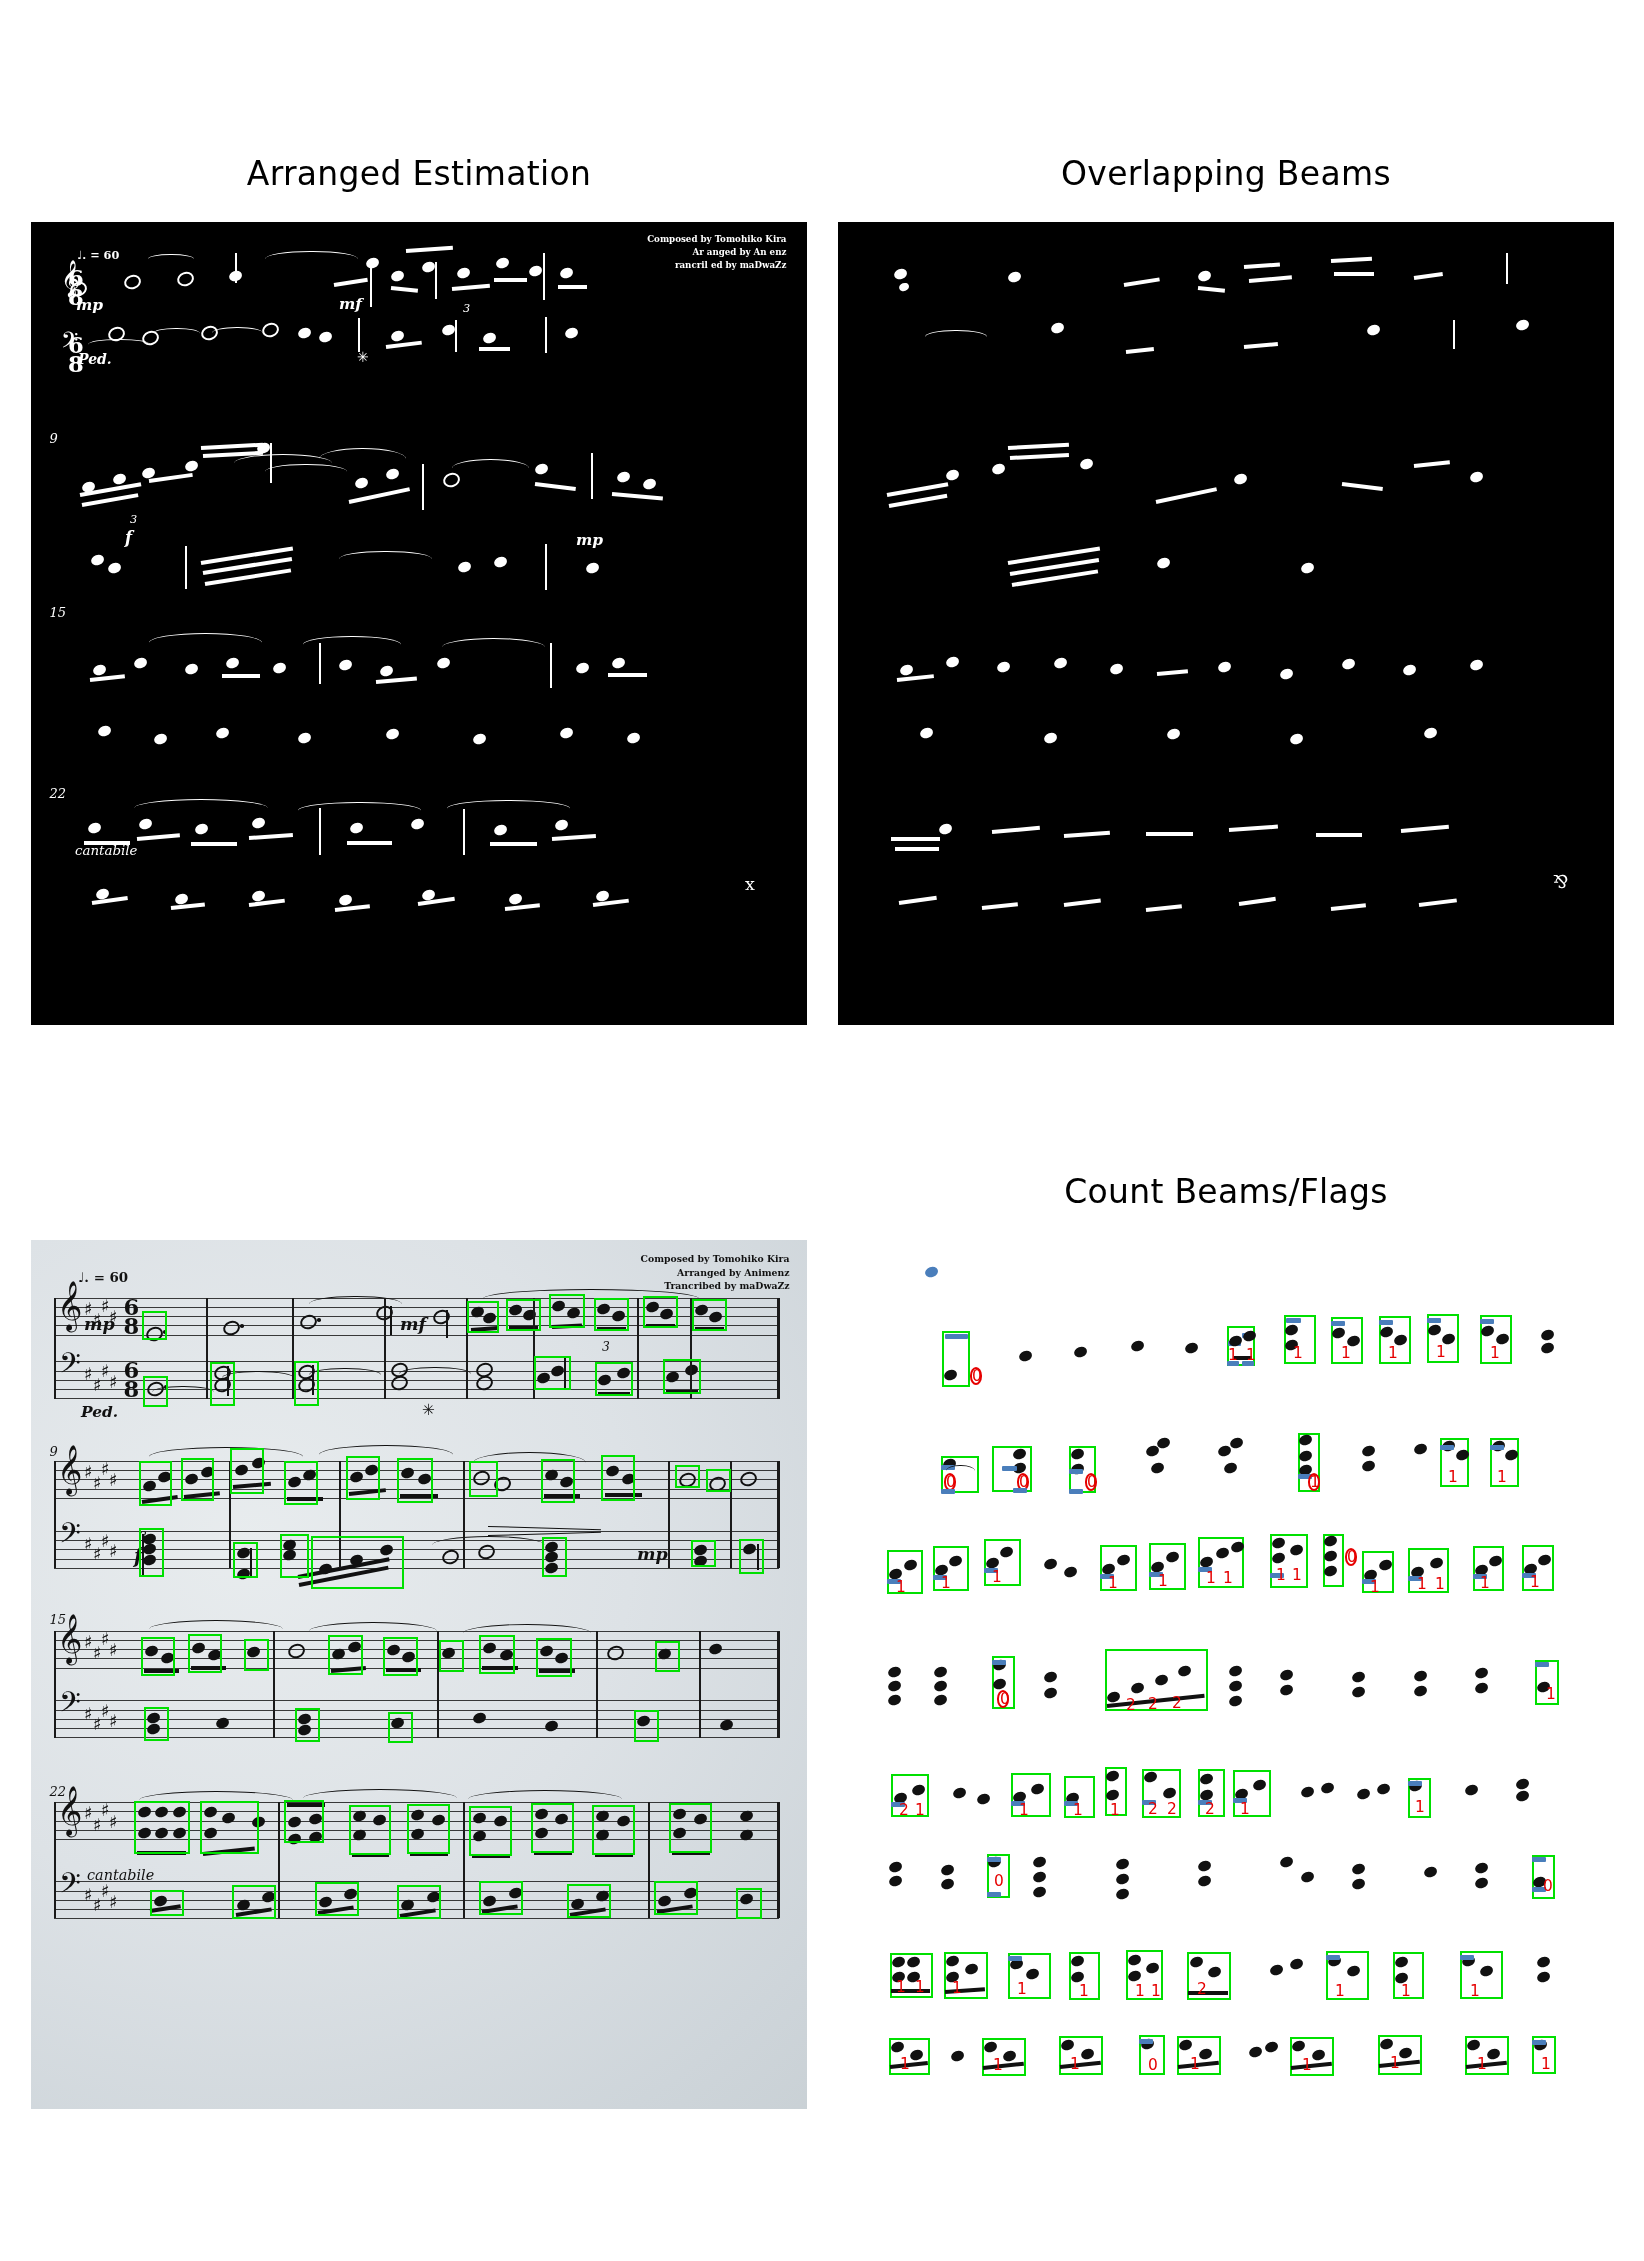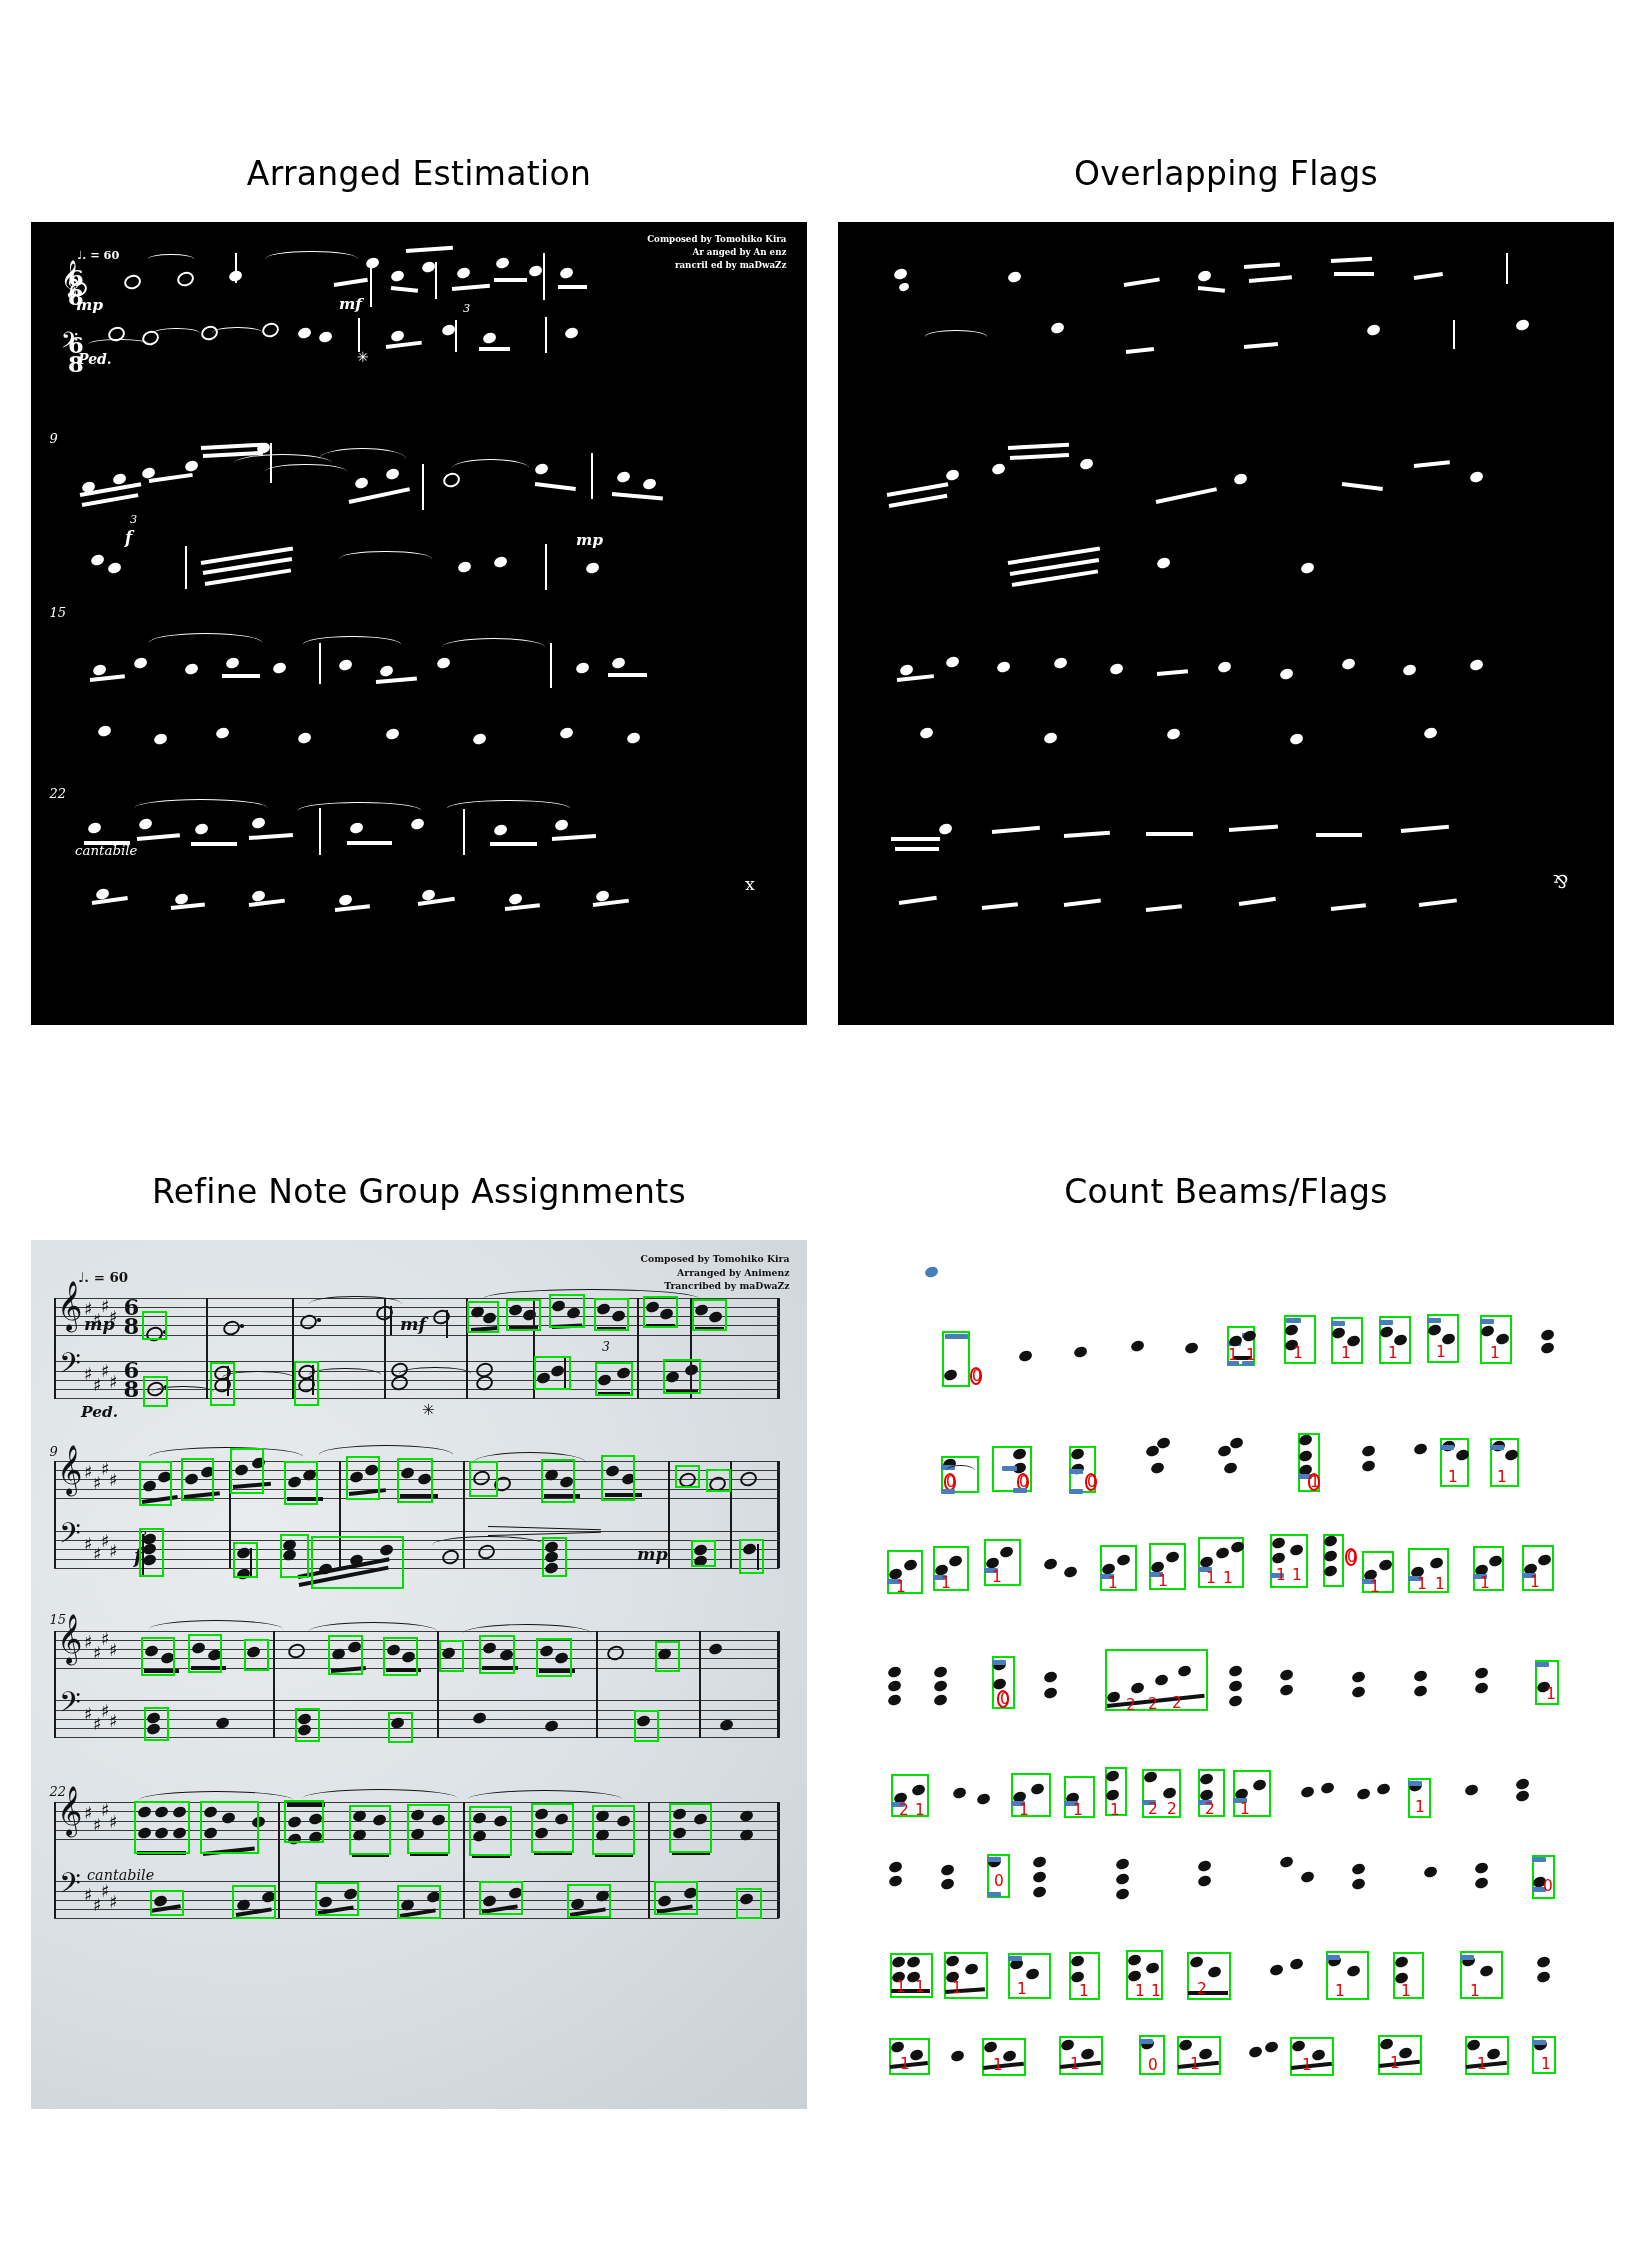--- a/index.html
+++ b/index.html
@@ -390,21 +390,21 @@
         <div class="nh inv" style="left:478px; top:672px;"></div>
         <div class="beam inv" style="left:474px; top:685px; width:35px; transform:rotate(-6deg);"></div>
         <div class="nh inv" style="left:565px; top:669px;"></div>
         <div class="beam inv" style="left:562px; top:681px; width:36px; transform:rotate(-7deg);"></div>
         <div class="glyph inv" style="left:714px; top:654px; font-size:17.5px;">x</div>
       </div>
     </div>
   </div>
 
   <div class="panel" id="panel-overlapping-check">
-    <div class="panel-title">Overlapping Flags</div>
+    <div class="panel-title">Overlapping Beams</div>
     <div class="panel-canvas canvas-black">
       <div class="layer">
 
         <div class="nh inv" style="left:56px; top:47px;"></div>
         <div class="nh inv sm" style="left:61px; top:61px;"></div>
         <div class="slur inv" style="left:87px; top:108px; width:62px; height:13.4px;"></div>
         <div class="nh inv" style="left:170px; top:50px;"></div>
         <div class="nh inv" style="left:213px; top:101px;"></div>
         <div class="beam inv" style="left:286px; top:61px; width:36px; transform:rotate(-9deg);"></div>
         <div class="beam inv" style="left:288px; top:128px; width:28px; transform:rotate(-6deg);"></div>
@@ -472,21 +472,20 @@
         <div class="beam inv" style="left:308px; top:686px; width:36px; transform:rotate(-6deg);"></div>
         <div class="beam inv" style="left:401px; top:680px; width:37px; transform:rotate(-8deg);"></div>
         <div class="beam inv" style="left:493px; top:685px; width:35px; transform:rotate(-6deg);"></div>
         <div class="beam inv" style="left:581px; top:681px; width:38px; transform:rotate(-7deg);"></div>
         <div class="glyph inv" style="left:715px; top:652px; font-size:17.5px;">⅋</div>
       </div>
     </div>
   </div>
 
   <div class="panel" id="panel-refine-groups">
-    <div class="panel-title">Refine Note Group Assignments</div>
     <div class="panel-canvas canvas-scan">
       <div class="layer">
 
         <div class="credits" style="right:17.5px; top:12.3px;">Composed by Tomohiko Kira
 Arranged by Animenz
 Trancribed by maDwaZz</div>
         <div class="tempo" style="left:47px; top:29px;">♩. = 60</div>
 
         <div class="staff-line" style="left:22.6px; top:58px; width:725px;"></div>
         <div class="staff-line" style="left:22.6px; top:67px; width:725px;"></div>

